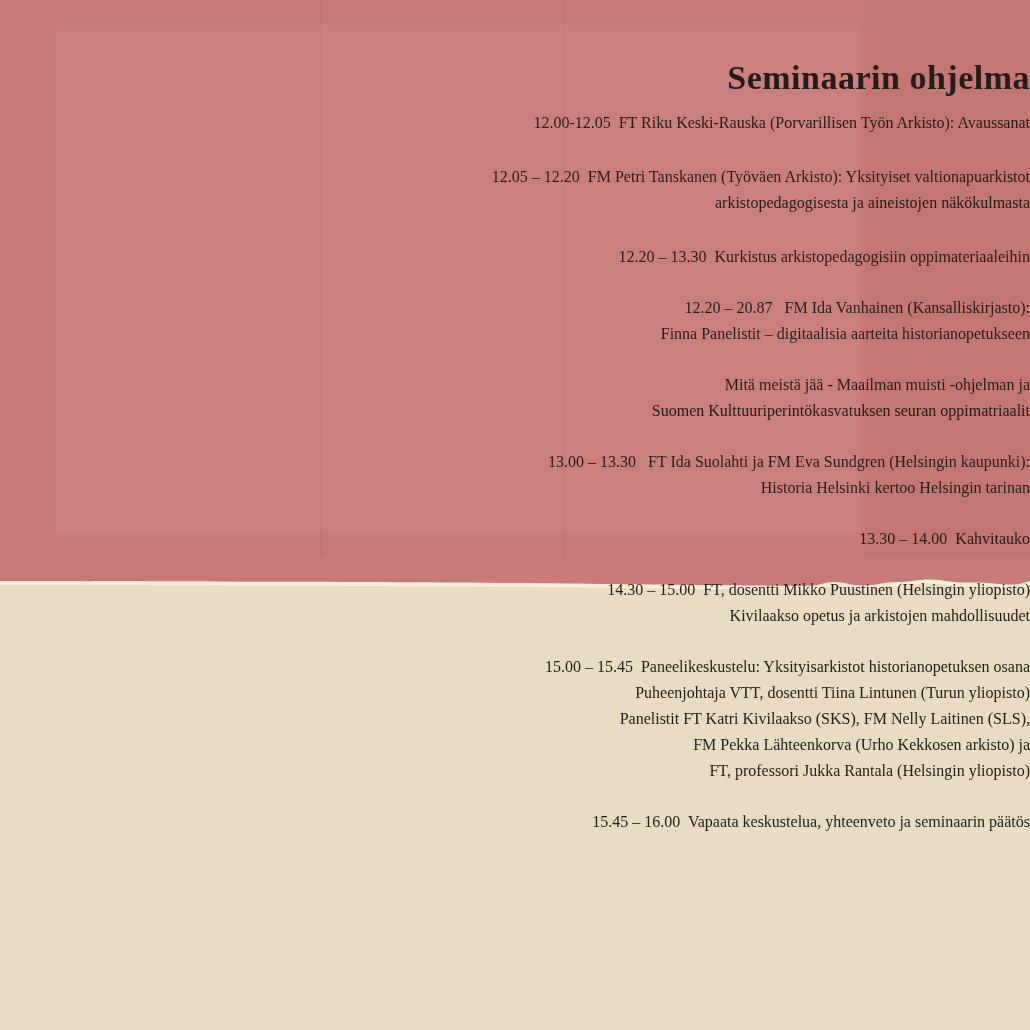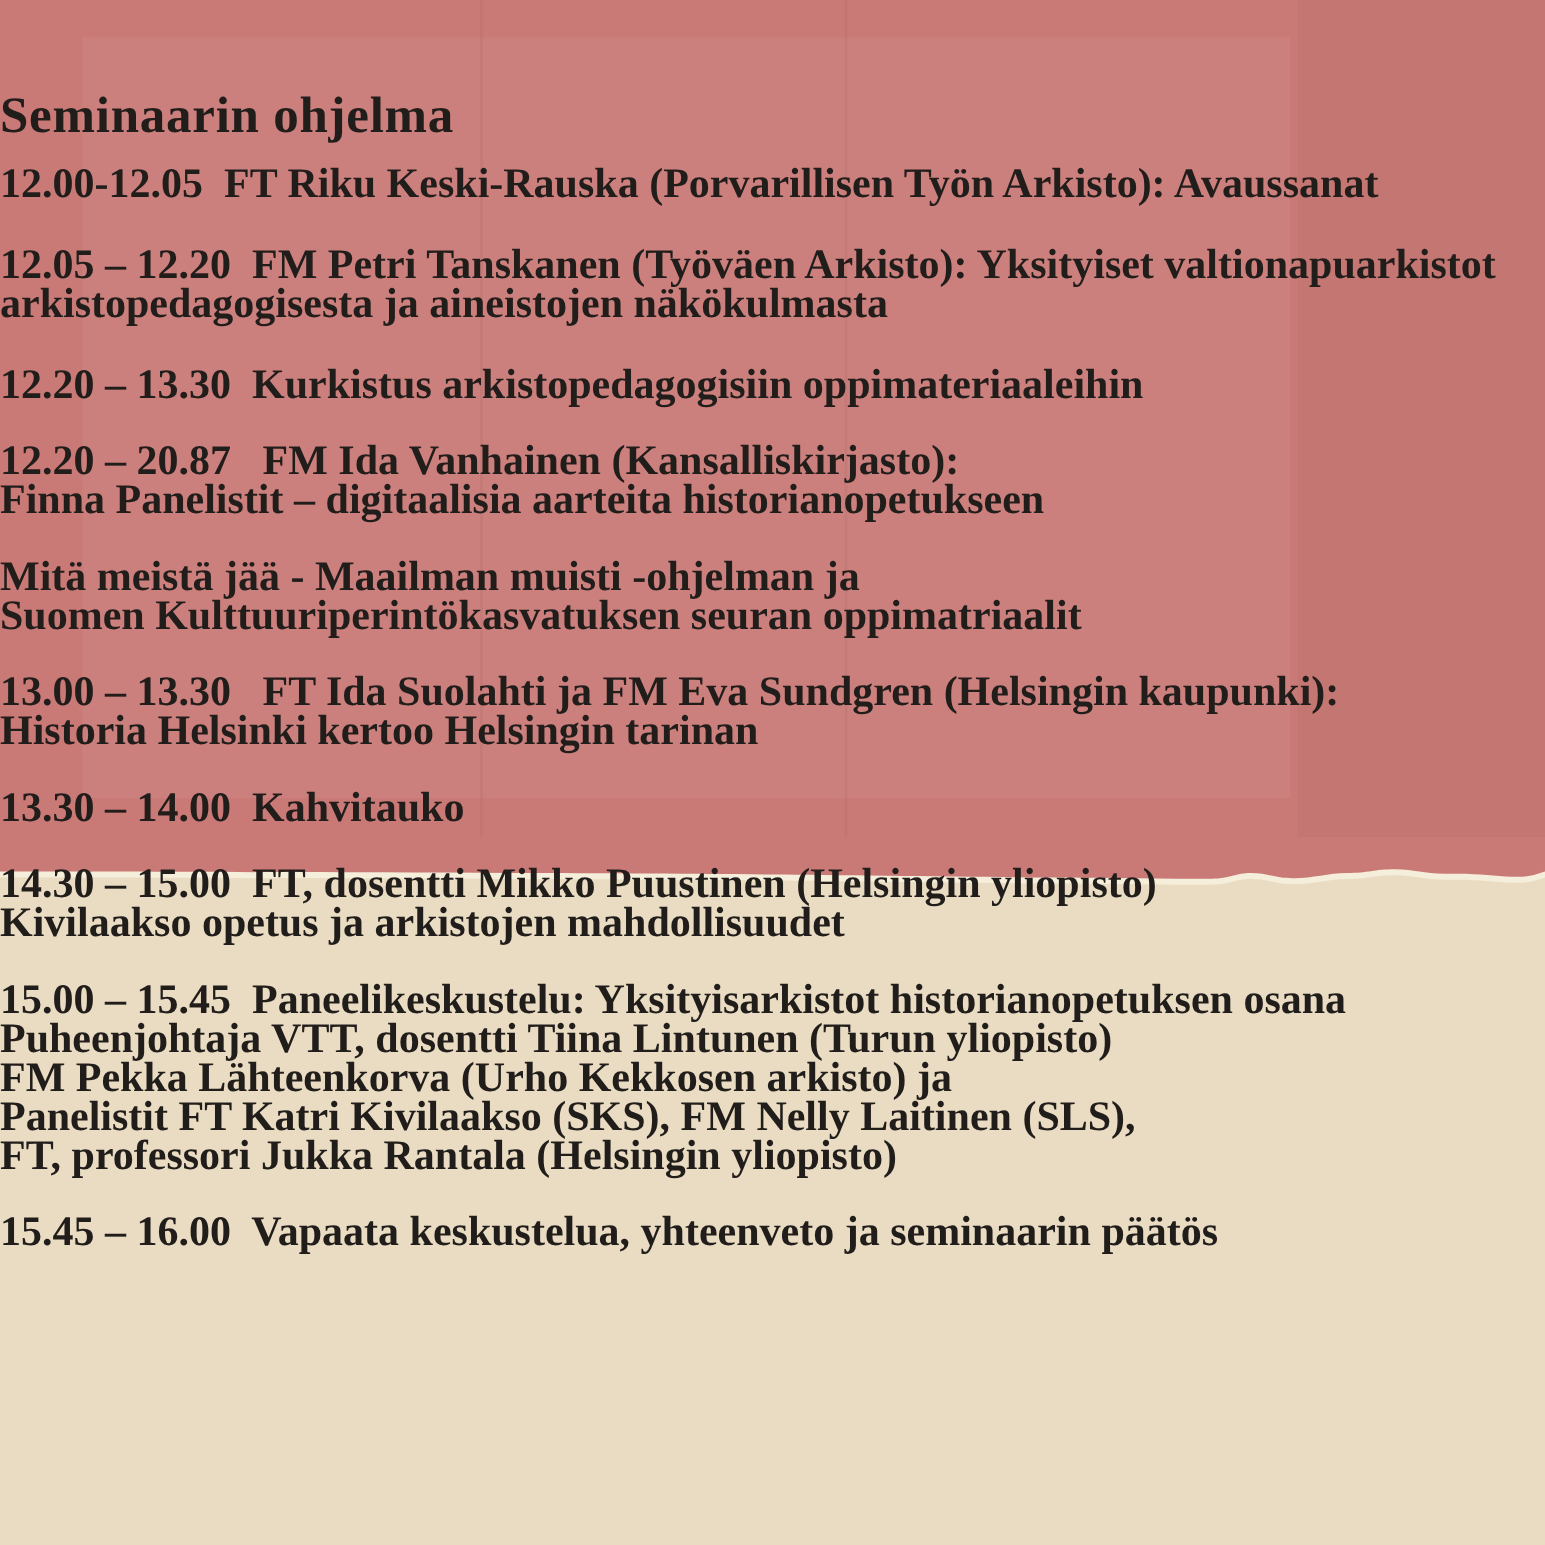--- a/index.html
+++ b/index.html
@@ -31,30 +31,30 @@
   .crease.c2{left:563px;}
   .shade-right{position:absolute;top:0;right:0;width:165px;height:558px;background:rgba(0,0,0,0.03);}
   
   .tear{position:absolute;left:0;top:558px;width:1030px;height:45px;display:block;}
   .tear .pink{fill:var(--top-background);}
   .tear .hl{fill:var(--tear-highlight);}
   
   .content{
     position:absolute;left:0;top:0;width:1030px;height:738px;
     padding-top:58px;box-sizing:border-box;
-    text-align:left;color:var(--text);
+    text-align:right;color:var(--text);
   }
   h1.title{
     margin:0 0 12px 0;
     font-size:34px;line-height:40px;font-weight:bold;letter-spacing:0.5px;
   }
   .session{margin:0 0 25px 0;}
   .session.gap-lg{margin-bottom:28px;}
   .session p{
-    margin:0;font-size:28px;line-height:26px;font-weight:bold;
+    margin:0;font-size:16px;line-height:26px;font-weight:normal;
     white-space:pre-wrap;
   }
 </style>
 </head>
 <body>
 
 <div class="poster">
 
   <div class="bg-top">
     <div class="paper-overlay"></div>
@@ -113,22 +113,22 @@
 
 
     <div class="session">
       <p>14.30 – 15.00  FT, dosentti Mikko Puustinen (Helsingin yliopisto)</p>
       <p>Kivilaakso opetus ja arkistojen mahdollisuudet</p>
     </div>
 
     <div class="session">
       <p>15.00 – 15.45  Paneelikeskustelu: Yksityisarkistot historianopetuksen osana</p>
       <p>Puheenjohtaja VTT, dosentti Tiina Lintunen (Turun yliopisto)</p>
+      <p>Panelistit FT Katri Kivilaakso (SKS), FM Nelly Laitinen (SLS),</p>
       <p>FM Pekka Lähteenkorva (Urho Kekkosen arkisto) ja</p>
-      <p>Panelistit FT Katri Kivilaakso (SKS), FM Nelly Laitinen (SLS),</p>
       <p>FT, professori Jukka Rantala (Helsingin yliopisto)</p>
     </div>
 
     <div class="session">
       <p>15.45 – 16.00  Vapaata keskustelua, yhteenveto ja seminaarin päätös</p>
     </div>
   </div>
 </div>
 
 </body></html>

